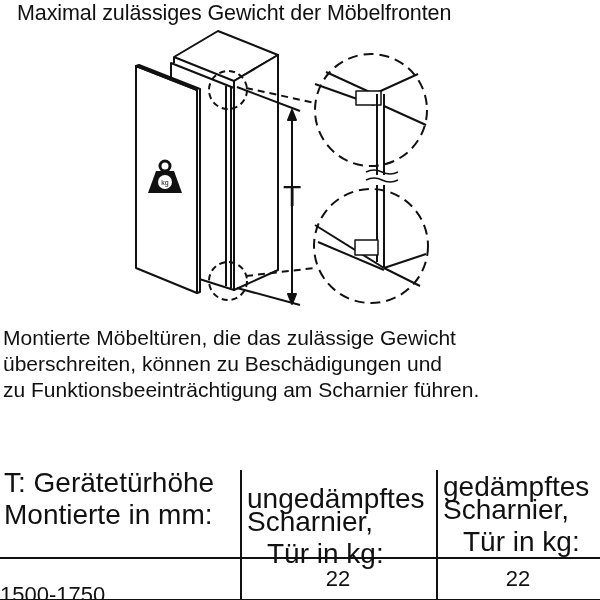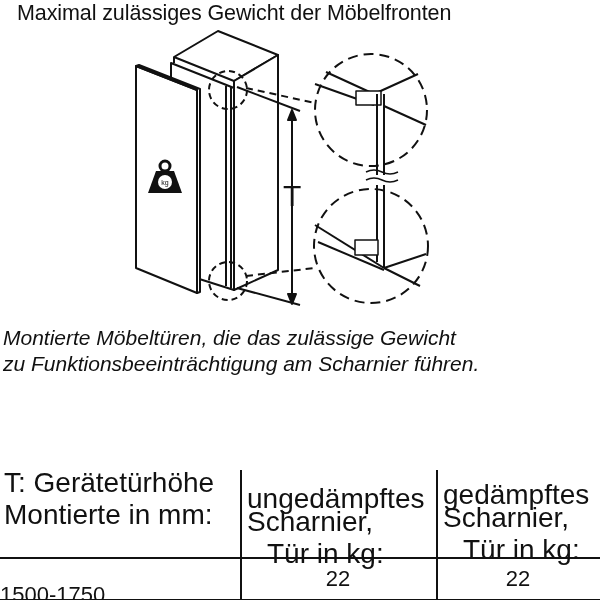--- a/index.html
+++ b/index.html
@@ -1,20 +1,20 @@
 <!DOCTYPE html>
 <html><head>
   <meta charset="utf-8">
   <style>
     html, body { margin: 0; padding: 0; background: #ffffff; }
     body { width: 600px; height: 600px; position: relative; overflow: hidden;
            font-family: "Liberation Sans", sans-serif; color: #111; }
     .title { position: absolute; left: 17px; top: 1px; font-size: 21.5px; letter-spacing: -0.1px; white-space: nowrap; }
     .diagram { position: absolute; left: 0; top: 30px; width: 600px; height: 290px; }
-    .para { position: absolute; left: 3px; top: 325px; font-size: 21px; line-height: 26px; white-space: nowrap; font-style: italic; }
+    .para { position: absolute; left: 3px; top: 325px; font-size: 21px; line-height: 26px; white-space: nowrap; }
     .table { position: absolute; left: 0; top: 470px; width: 600px; height: 130px; }
     .cell { position: absolute; font-size: 28px; line-height: 26px; white-space: nowrap; }
     .vline { position: absolute; width: 1.5px; background: #111; }
     .hline { position: absolute; height: 1.5px; background: #111; left: 0; }
   </style>
 </head>
 <body>
 
 <div class="title">Maximal zulässiges Gewicht der Möbelfronten</div>
 
@@ -74,39 +74,40 @@
     <circle cx="165" cy="166" r="5" fill="none" stroke="#111" stroke-width="3"></circle>
     <path d="M156,171 L174,171 L182,193 L148,193 Z" fill="#111"></path>
     <circle cx="165" cy="182" r="7" fill="#fff"></circle>
     <text x="165" y="185" font-size="7" text-anchor="middle" fill="#111" font-family="Liberation Sans, sans-serif">kg</text>
   </g>
   <text x="283" y="206" font-size="30" fill="#111" font-family="Liberation Sans, sans-serif">T</text>
 </svg>
 
 <div class="para">
   <div>Montierte Möbeltüren, die das zulässige Gewicht</div>
+  <div>überschreiten, können zu Beschädigungen und</div>
   <div>zu Funktionsbeeinträchtigung am Scharnier führen.</div>
 </div>
 
 <div class="table">
   <div class="vline" style="left:240px; top:0; height:130px;"></div>
   <div class="vline" style="left:436px; top:0; height:130px;"></div>
   <div class="hline" style="top:87px; width:600px;"></div>
   <div class="hline" style="top:129px; width:600px;"></div>
 
   <div class="cell" style="left:4px; top:0;">
     <div>T: Gerätetürhöhe</div>
     <div style="margin-top:6px;">Montierte in mm:</div>
   </div>
   <div class="cell" style="left:247px; top:16px;">
     <div>ungedämpftes</div>
     <div style="margin-top:-3px;">Scharnier,</div>
     <div style="margin-top:6px; padding-left:20px;">Tür in kg:</div>
   </div>
-  <div class="cell" style="left:443px; top:12px;">
+  <div class="cell" style="left:443px; top:4px;">
     <div>gedämpftes</div>
     <div style="margin-top:-3px;">Scharnier,</div>
     <div style="margin-top:6px; padding-left:20px;">Tür in kg:</div>
   </div>
 
   <div class="cell" style="left:0; width:240px; top:112px; font-size:22px;">1500-1750</div>
   <div class="cell" style="left:240px; width:196px; text-align:center; top:96px; font-size:22px;">22</div>
   <div class="cell" style="left:436px; width:164px; text-align:center; top:96px; font-size:22px;">22</div>
 </div>
 

